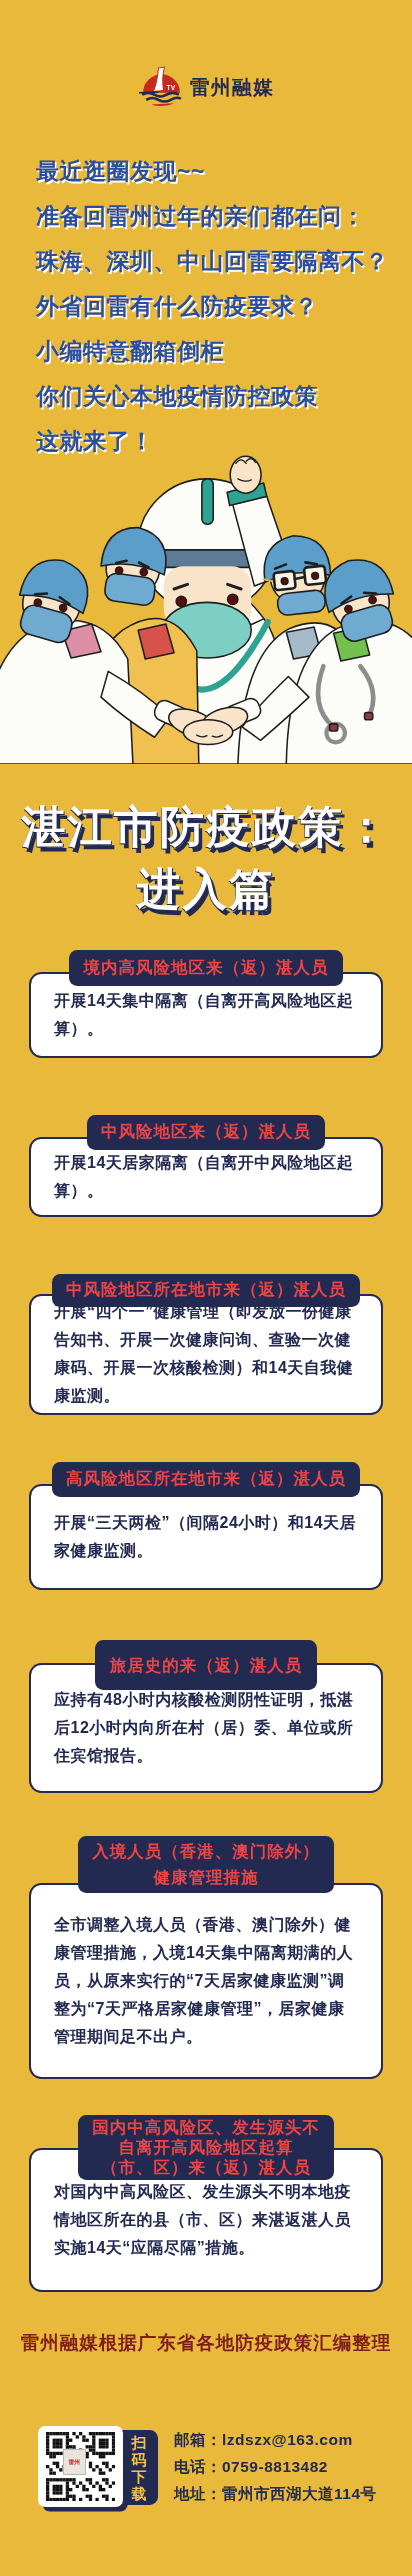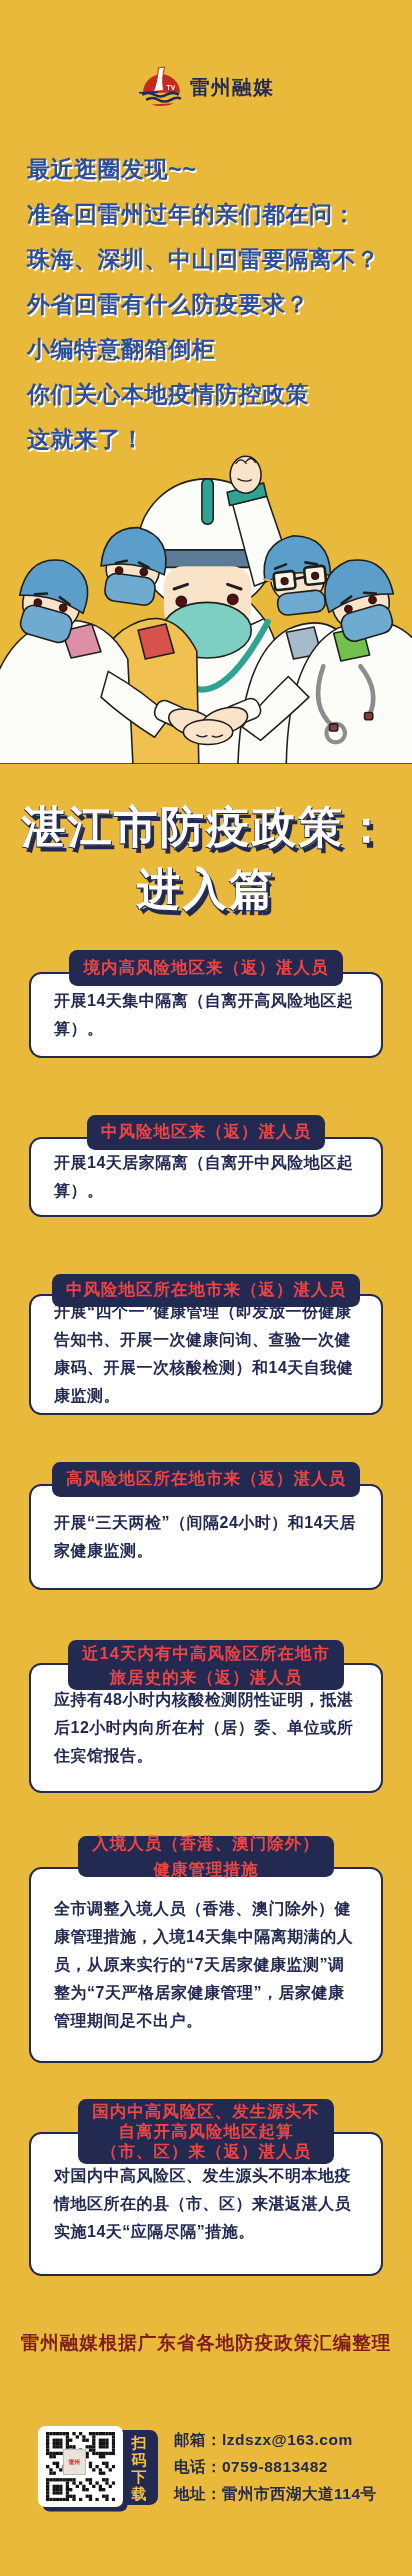--- a/index.html
+++ b/index.html
@@ -4,21 +4,21 @@
 <style>
   html,body{margin:0;padding:0;}
   body{font-family:"Liberation Sans","DejaVu Sans",sans-serif;}
   .page{position:relative;width:412px;height:2576px;background:#E9B93B;overflow:hidden;}
 
   
   .logo-row{position:absolute;top:64px;left:0;right:0;display:flex;justify-content:center;align-items:center;gap:5.2px;}
   .logo-brand{font-size:19.6px;font-weight:bold;color:#232A52;letter-spacing:1.5px;}
 
   
-  .intro{position:absolute;top:158px;left:27px;font-family:Liberation Mono, monospace;}
+  .intro{position:absolute;top:158px;left:36px;}
   .intro-line{font-size:23px;font-weight:bold;color:#2B4F9E;line-height:26px;margin-bottom:19px;
               text-shadow:1.5px 1.5px 0 #FFFFFF;letter-spacing:0.5px;white-space:nowrap;}
 
   
   .illustration{position:absolute;top:449px;left:0;width:412px;height:315px;}
 
   
   .big-title{position:absolute;top:796px;left:0;right:0;text-align:center;color:#FFFFFF;font-weight:bold;}
   .big-title div{font-size:44px;line-height:62px;letter-spacing:2.1px;
       text-shadow:3.6px 4.6px 0 #232A52, 1px 1px 0 #232A52, -0.5px 0.5px 0 #232A52;}
@@ -33,21 +33,21 @@
       width:354px;box-sizing:border-box;display:flex;align-items:center;padding:0 23px;
       font-size:16px;line-height:28px;color:#232A52;font-weight:bold;letter-spacing:0.5px;}
   .hline{line-height:21.6px;}
 
   
   .c1 .card-header{height:36px;} .c1 .card-body{height:86px;margin-top:-14.4px;} .c1{margin-bottom:57px;}
   .c2 .card-header{height:35px;} .c2 .card-body{height:80px;margin-top:-13px;} .c2{margin-bottom:57px;}
   .c3 .card-header{height:33px;} .c3 .card-body{height:121px;margin-top:-13px;} .c3{margin-bottom:47px;}
   .c4 .card-header{height:35px;} .c4 .card-body{height:106px;margin-top:-13px;} .c4{margin-bottom:50px;}
   .c5 .card-header{height:50px;} .c5 .hline{line-height:24px;} .c5 .card-body{height:130px;margin-top:-27px;} .c5{margin-bottom:43px;}
-  .c6 .card-header{height:41px;} .c6 .hline{line-height:26px;} .c6 .card-body{height:196px;margin-top:-9.3px;} .c6{margin-bottom:36px;}
+  .c6 .card-header{height:57px;} .c6 .hline{line-height:26px;} .c6 .card-body{height:196px;margin-top:-9.3px;} .c6{margin-bottom:36px;}
   .c7 .card-header{height:65px;} .c7 .hline{line-height:19.6px;} .c7 .card-body{height:144px;margin-top:-32px;}
 
   
   .note{position:absolute;top:2330px;left:0;right:0;text-align:center;
         font-size:18.5px;font-weight:bold;color:#7f1d1d;letter-spacing:1px;}
 
   
   .qr-tab{position:absolute;left:120px;top:2430px;width:38px;height:75px;background:#232A52;
           border-radius:0 8.2px 8.2px 0;display:flex;align-items:center;justify-content:center;}
   .qr-tab-label{width:16.5px;word-break:break-all;line-height:17px;text-align:center;
@@ -216,21 +216,20 @@
       <div class="card-header">
         <div class="hline">高风险地区所在地市来（返）湛人员</div>
       </div>
       <div class="card-body">
         <span>开展“三天两检”（间隔24小时）和14天居家健康监测。</span>
       </div>
     </div>
 
     <div class="card c5">
       <div class="card-header">
-        <div class="hline">近14天内有中高风险区所在地市</div>
         <div class="hline">旅居史的来（返）湛人员</div>
       </div>
       <div class="card-body">
         <span>应持有48小时内核酸检测阴性证明，抵湛后12小时内向所在村（居）委、单位或所住宾馆报告。</span>
       </div>
     </div>
 
     <div class="card c6">
       <div class="card-header">
         <div class="hline">入境人员（香港、澳门除外）</div>

